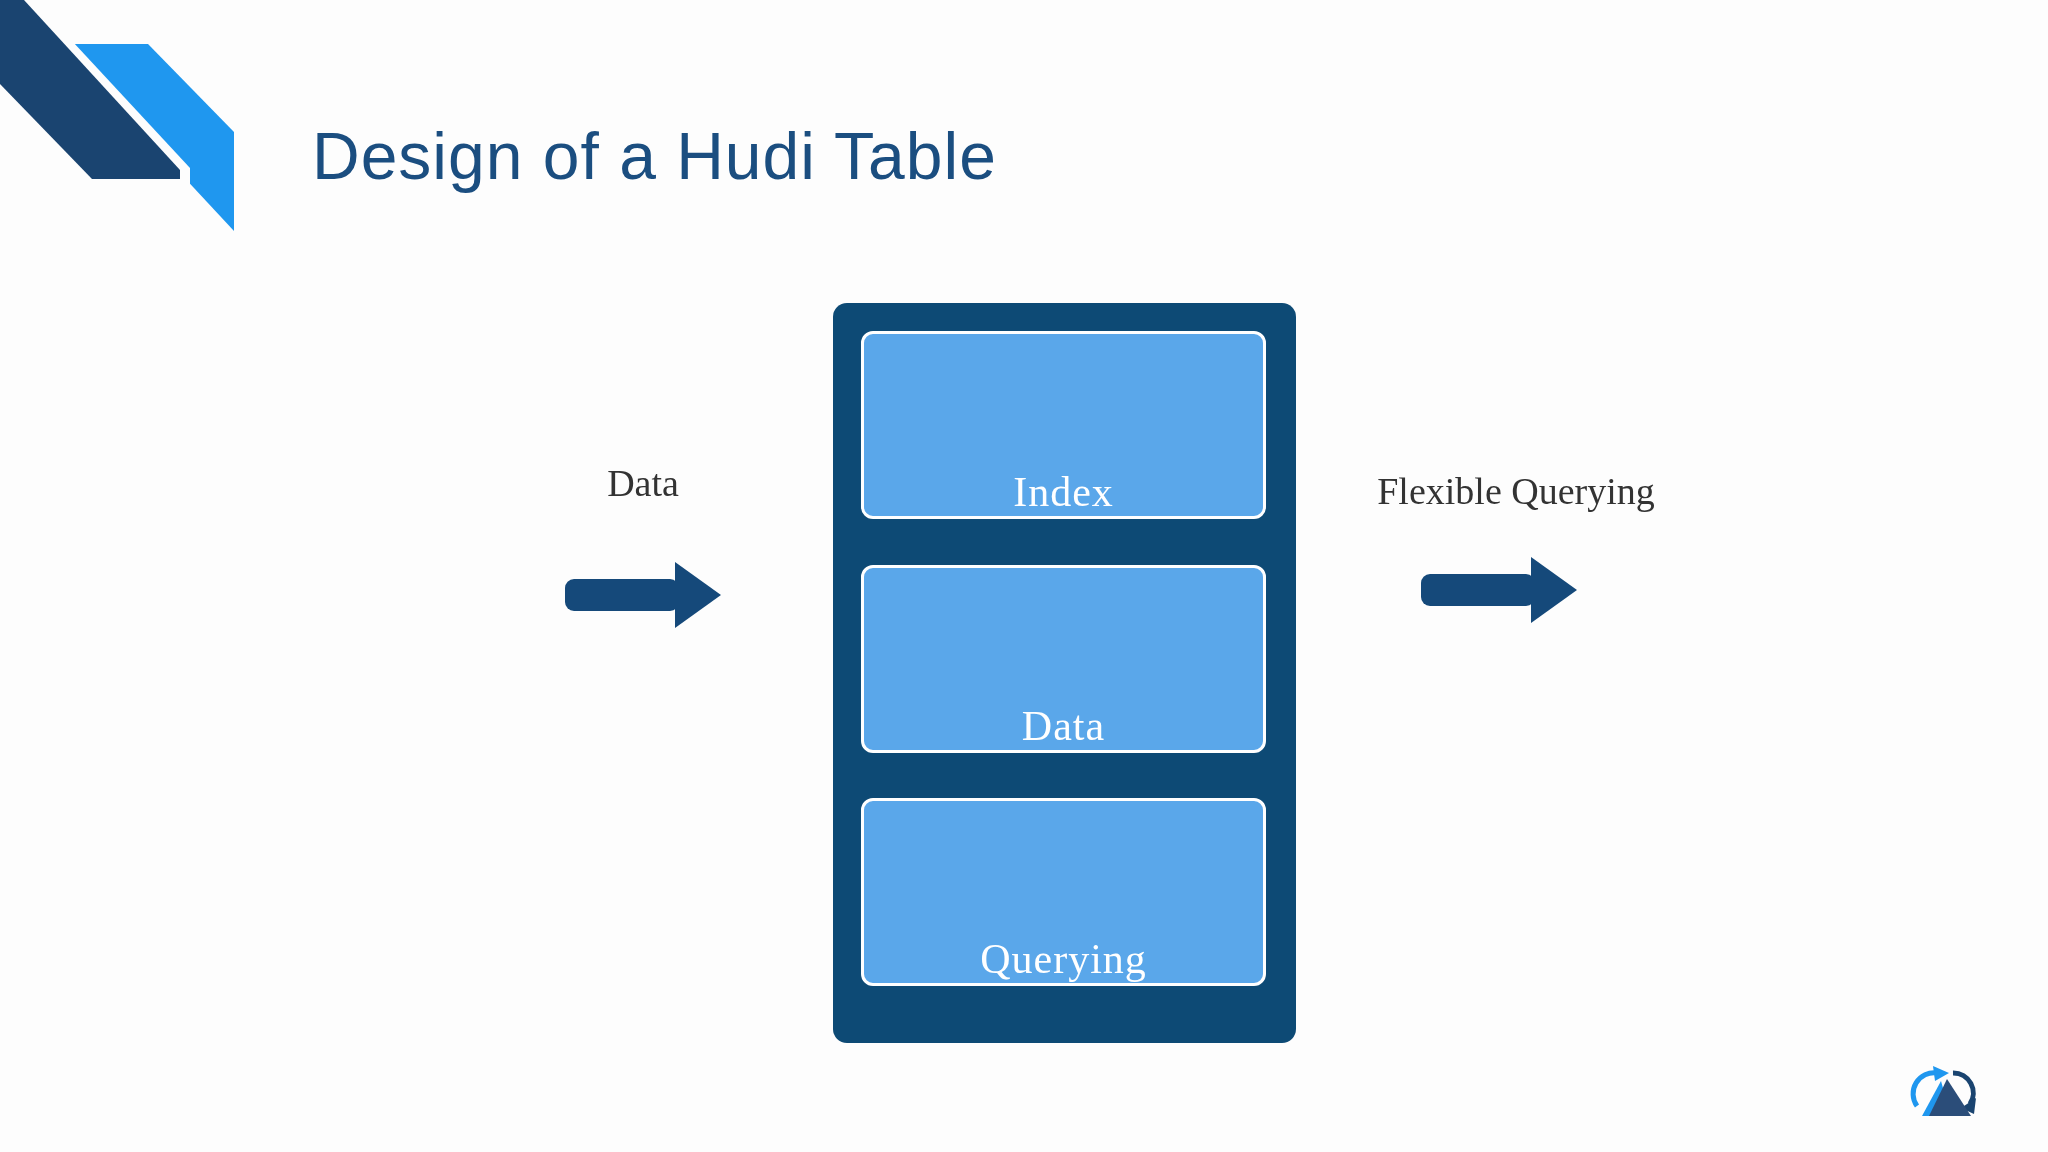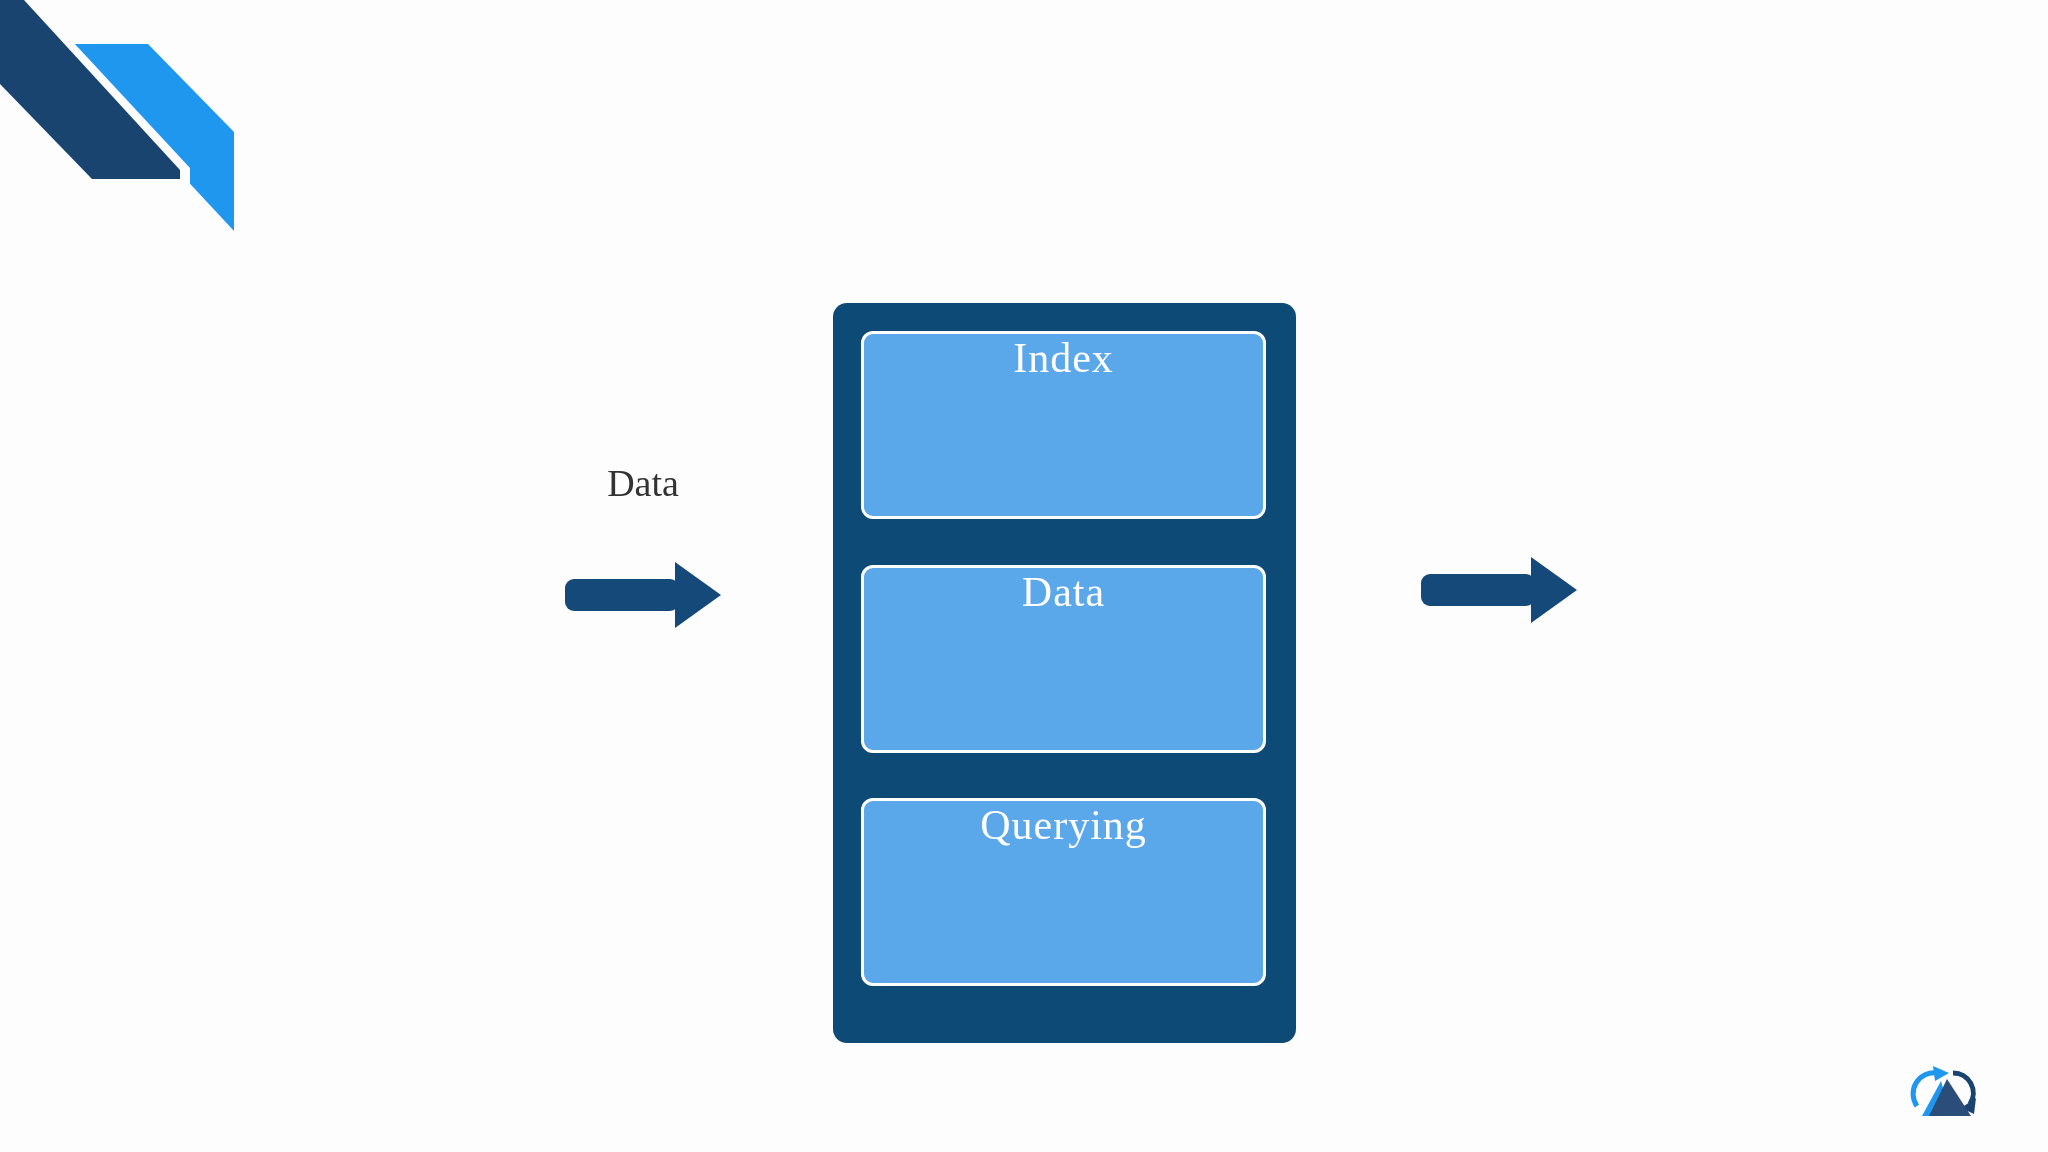--- a/index.html
+++ b/index.html
@@ -33,21 +33,21 @@
   .decor-white-shape{fill:var(--slide-bg);}
 
   .hudi-container{
     position:absolute;left:833px;top:303px;width:463px;height:740px;
     background:var(--navy);border-radius:14px;
   }
   .table-box{
     position:absolute;left:28px;width:405px;height:188px;
     background:var(--box-blue);
     border:3px solid var(--box-border);border-radius:12px;
-    display:flex;align-items:flex-start;justify-content:center;
+    display:flex;align-items:flex-end;justify-content:center;
   }
   .table-box-label{
     font-family:"Liberation Serif",serif;
     font-size:42px;color:var(--box-text);letter-spacing:1px;
   }
   #box-index{top:28px;}
   #box-data{top:262px;}
   #box-metadata{top:495px;}
 
   .flow-label{
@@ -75,20 +75,21 @@
 <body>
 
 <div id="slide">
 
   <svg class="corner-decor" viewBox="0 0 260 240" aria-hidden="true">
     <polygon class="decor-light-shape" points="60,44 148,44 234,132 234,231"></polygon>
     <polygon class="decor-white-shape" points="0,0 34,0 190,168 190,188 84,188 0,94"></polygon>
     <polygon class="decor-dark-shape" points="0,0 24,0 180,170 180,179 92,179 0,84"></polygon>
   </svg>
 
+  <h1 class="page-title">Design of a Hudi Table</h1>
 
   <div class="flow-label" id="left-flow-label">
     <div>Data</div>
   </div>
 
   <svg class="flow-arrow" id="left-flow-arrow" viewBox="0 0 158 66" aria-hidden="true">
     <rect class="arrow-shape" x="0" y="17" width="114" height="32" rx="9"></rect>
     <polygon class="arrow-shape" points="110,0 156,33 110,66"></polygon>
   </svg>
 
@@ -97,20 +98,21 @@
       <span class="table-box-label">Index</span>
     </div>
     <div class="table-box" id="box-data">
       <span class="table-box-label">Data</span>
     </div>
     <div class="table-box" id="box-metadata">
       <span class="table-box-label">Querying</span>
     </div>
   </div>
 
+  <div class="flow-label" id="right-flow-label">Flexible Querying</div>
 
   <svg class="flow-arrow" id="right-flow-arrow" viewBox="0 0 158 66" aria-hidden="true">
     <rect class="arrow-shape" x="0" y="17" width="114" height="32" rx="9"></rect>
     <polygon class="arrow-shape" points="110,0 156,33 110,66"></polygon>
   </svg>
 
   <svg class="logo" viewBox="0 0 76 56" aria-hidden="true">
     <path class="logo-arc-light" d="M9,40 A21,21 0 0 1 29,7"></path>
     <polygon class="logo-light" points="25,0 41,7 27,15"></polygon>
     <path class="logo-arc-dark" d="M45,7 A20,20 0 0 1 62,38"></path>

